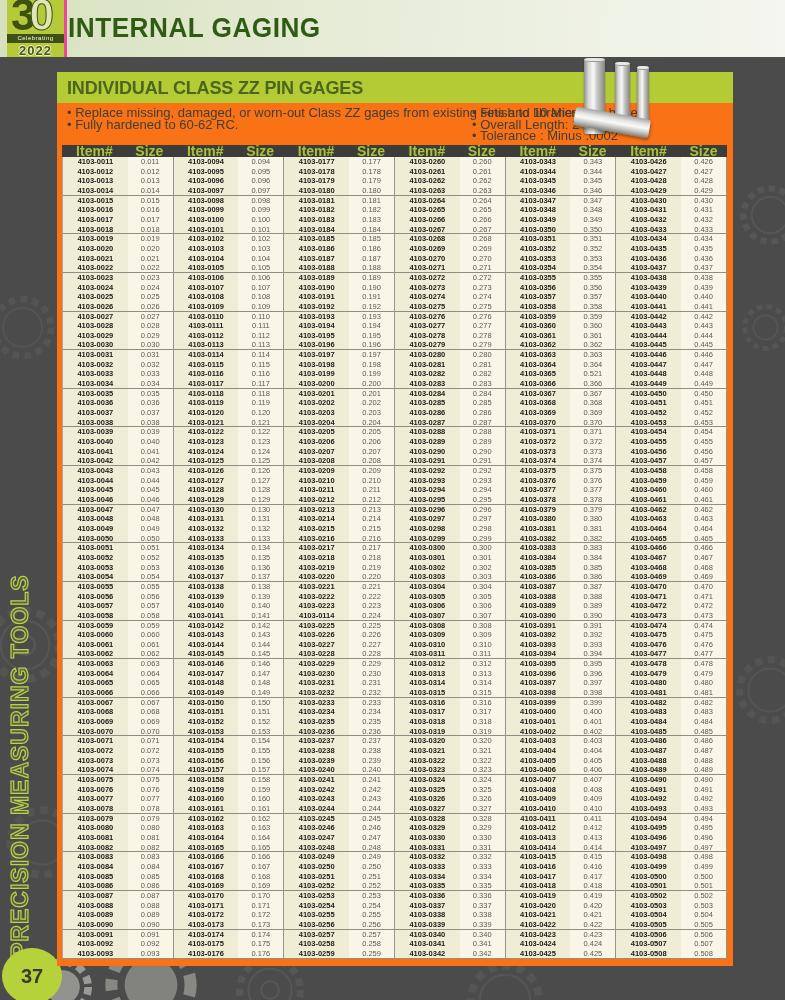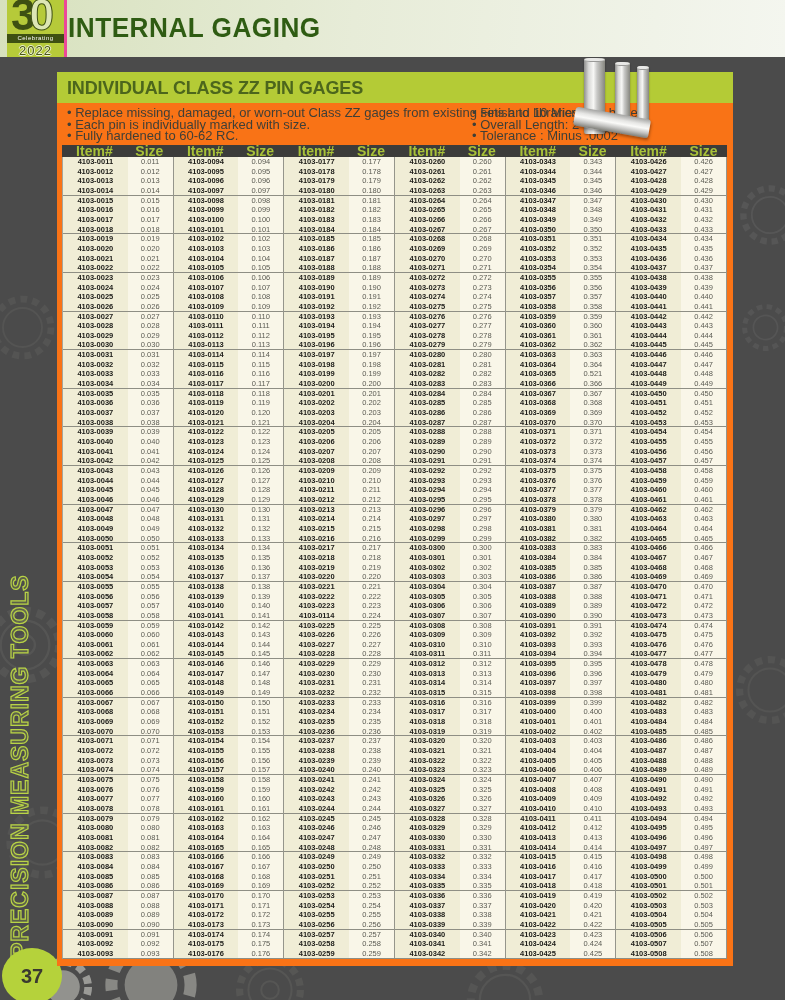--- a/index.html
+++ b/index.html
@@ -27,21 +27,21 @@
     position:absolute;left:4px;top:-10px;font-size:44px;font-weight:bold;color:#3e5012;
     letter-spacing:-6px;
   }
   .logo-num .zero{color:#dde6b4;-webkit-text-stroke:1px #3e5012;}
   .logo-band{
     position:absolute;left:0;bottom:14px;width:100%;height:9px;background:#3e5012;
     color:#ffffff;font-size:6px;line-height:9px;text-align:center;letter-spacing:.5px;
   }
   .logo-year{
     position:absolute;left:0;bottom:-1px;width:100%;text-align:center;
-    font-size:13px;font-weight:normal;color:#4a5a14;
+    font-size:13px;font-weight:bold;color:#4a5a14;
     text-shadow:-1px 0 #e9eecb,1px 0 #e9eecb,0 -1px #e9eecb,0 1px #e9eecb;
     letter-spacing:1px;
   }
   
   .side-text{
     position:absolute;left:7px;top:382px;height:576px;width:40px;
     writing-mode:vertical-rl;transform:rotate(180deg);
     font-size:23px;font-weight:bold;letter-spacing:1px;
     color:rgba(186,212,70,0.16);-webkit-text-stroke:1.2px #b9d446;
     white-space:nowrap;
@@ -185,21 +185,20 @@
 </div>
 
 <div class="panel">
   <div class="section-bar">
     <span class="section-title">INDIVIDUAL CLASS ZZ PIN GAGES</span>
   </div>
 
   <div class="intro">
     <ul class="bullets-left">
         <li>Replace missing, damaged, or worn-out Class ZZ gages from existing sets and libraries.</li>
-        <li>Each pin is individually marked with size.</li>
         <li>Fully hardened to 60-62 RC.</li>
       </ul>
     <ul class="bullets-right">
         <li>Finish to 10 Micron or better.</li>
         <li>Overall Length: 2"</li>
         <li>Tolerance : Minus .0002"</li>
       </ul>
     <div class="pins">
       <div class="pin pin1"></div>
       <div class="pin pin2"></div>

